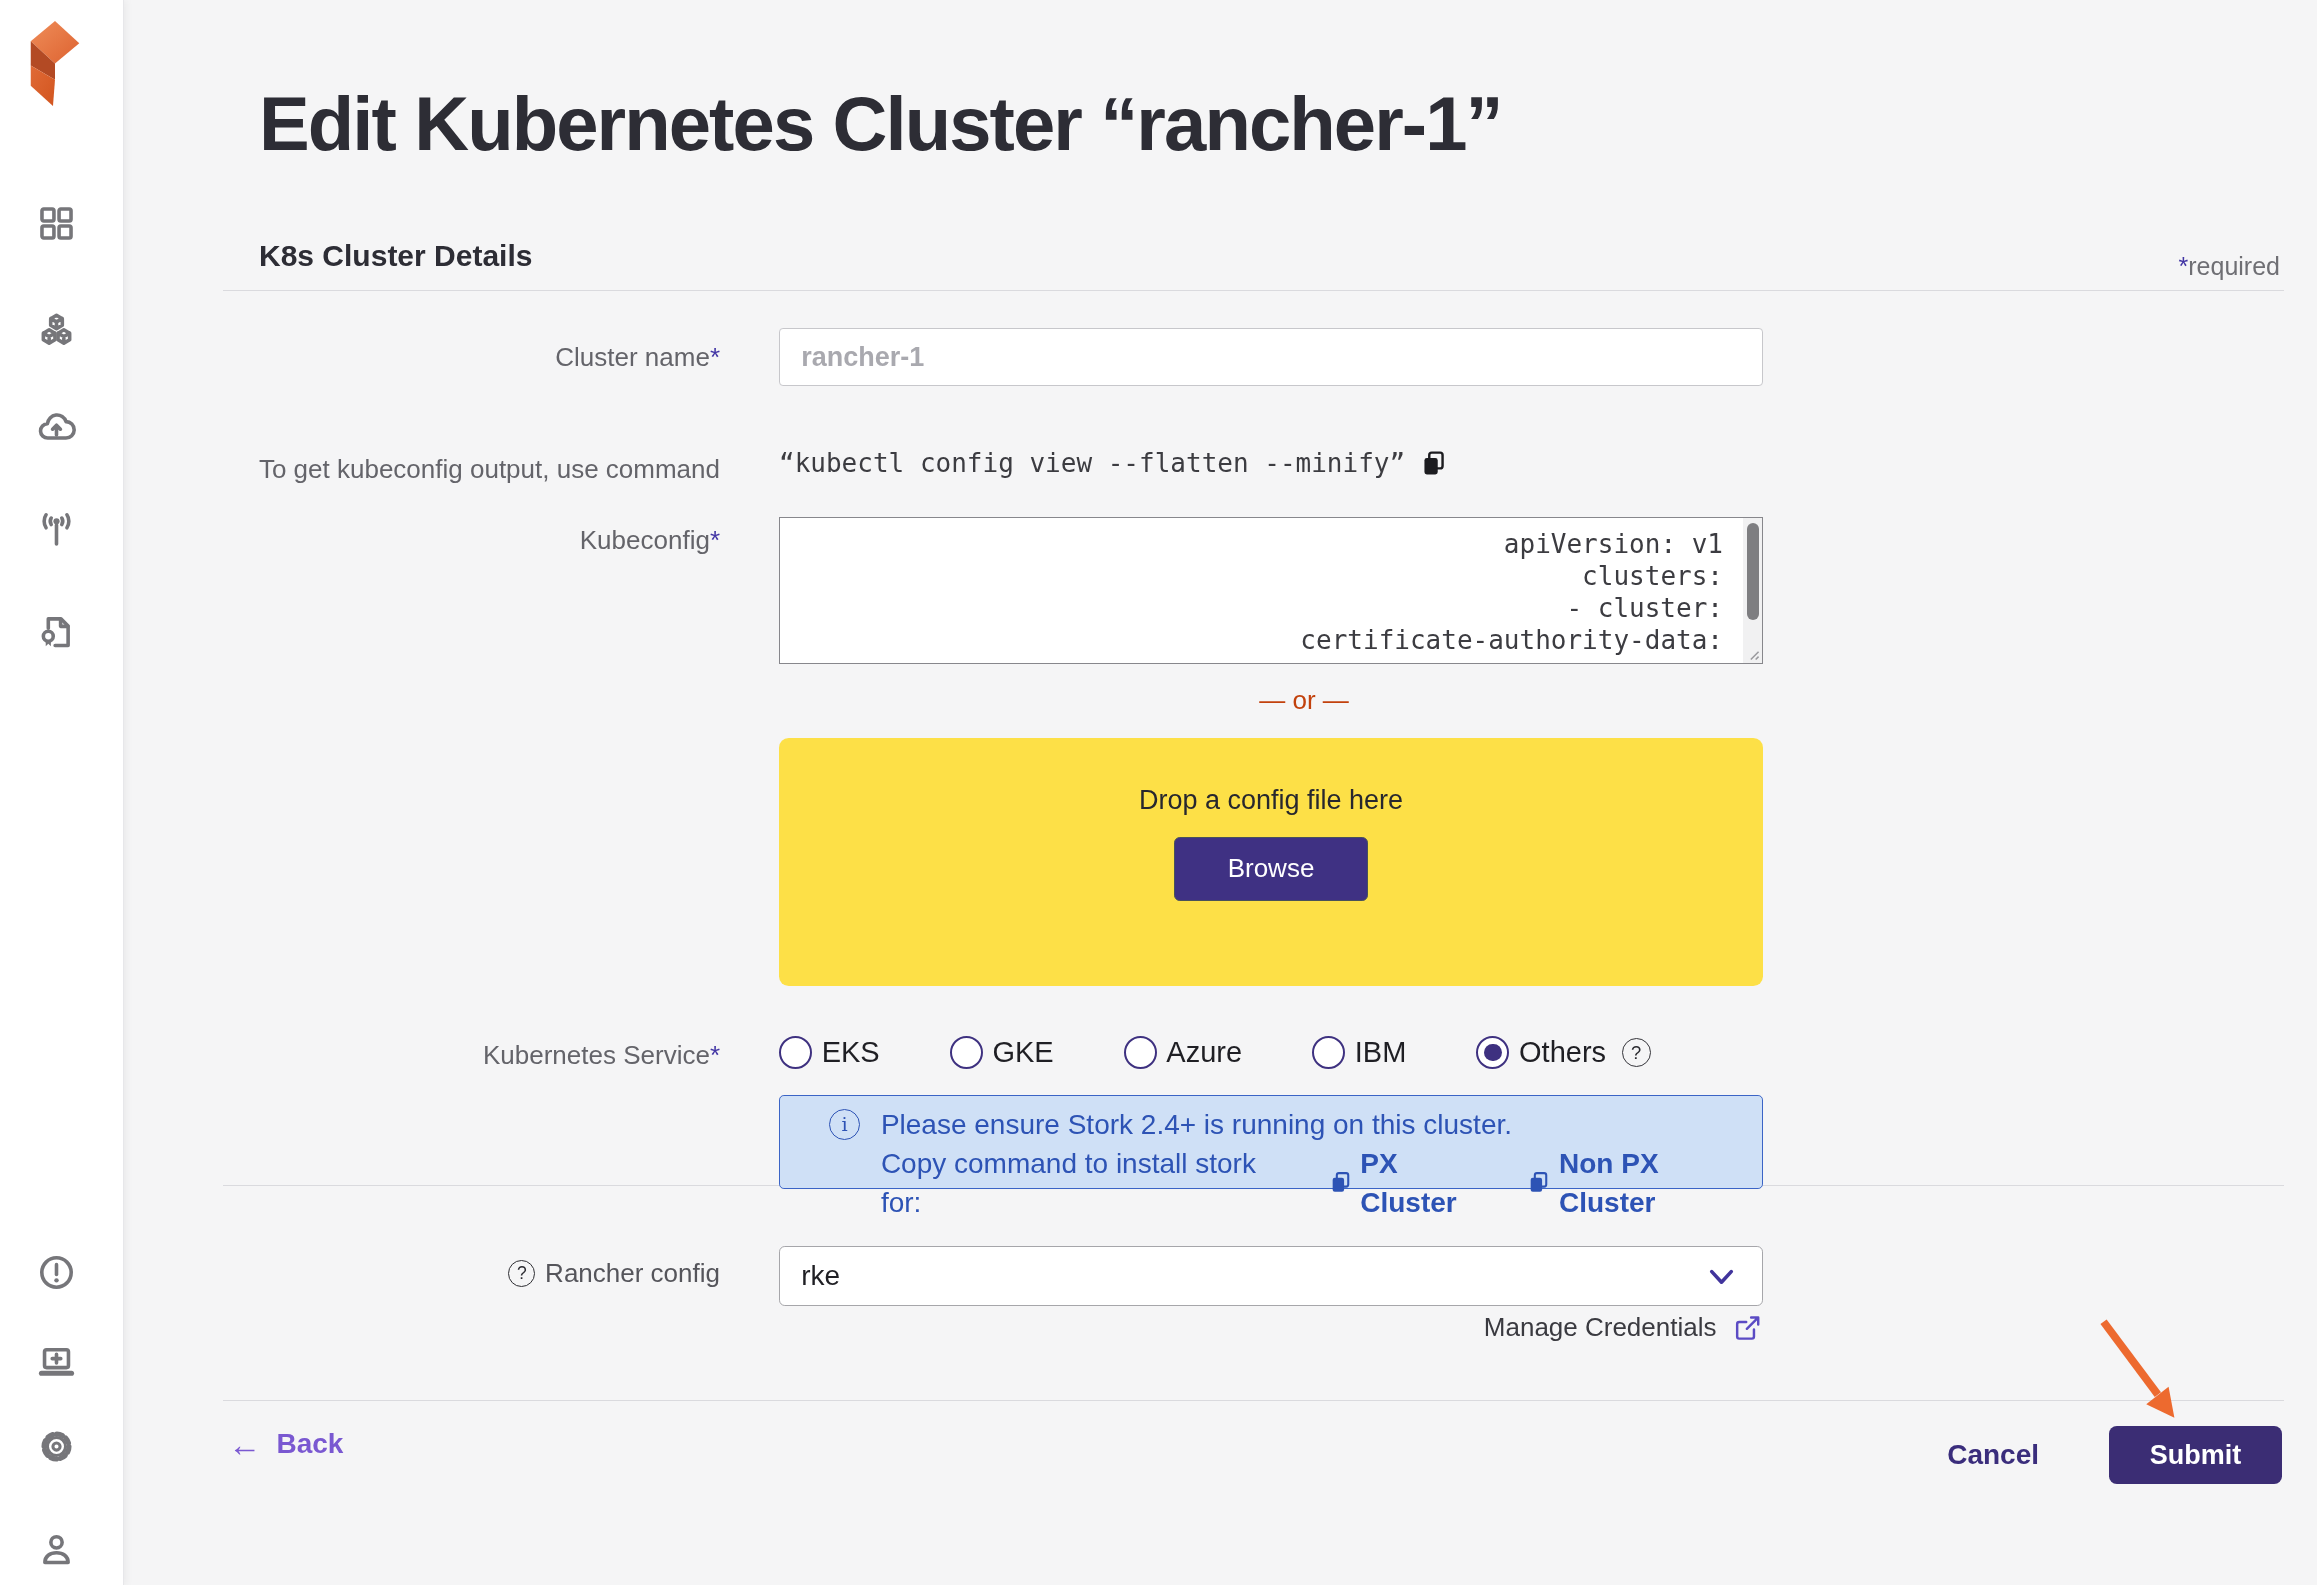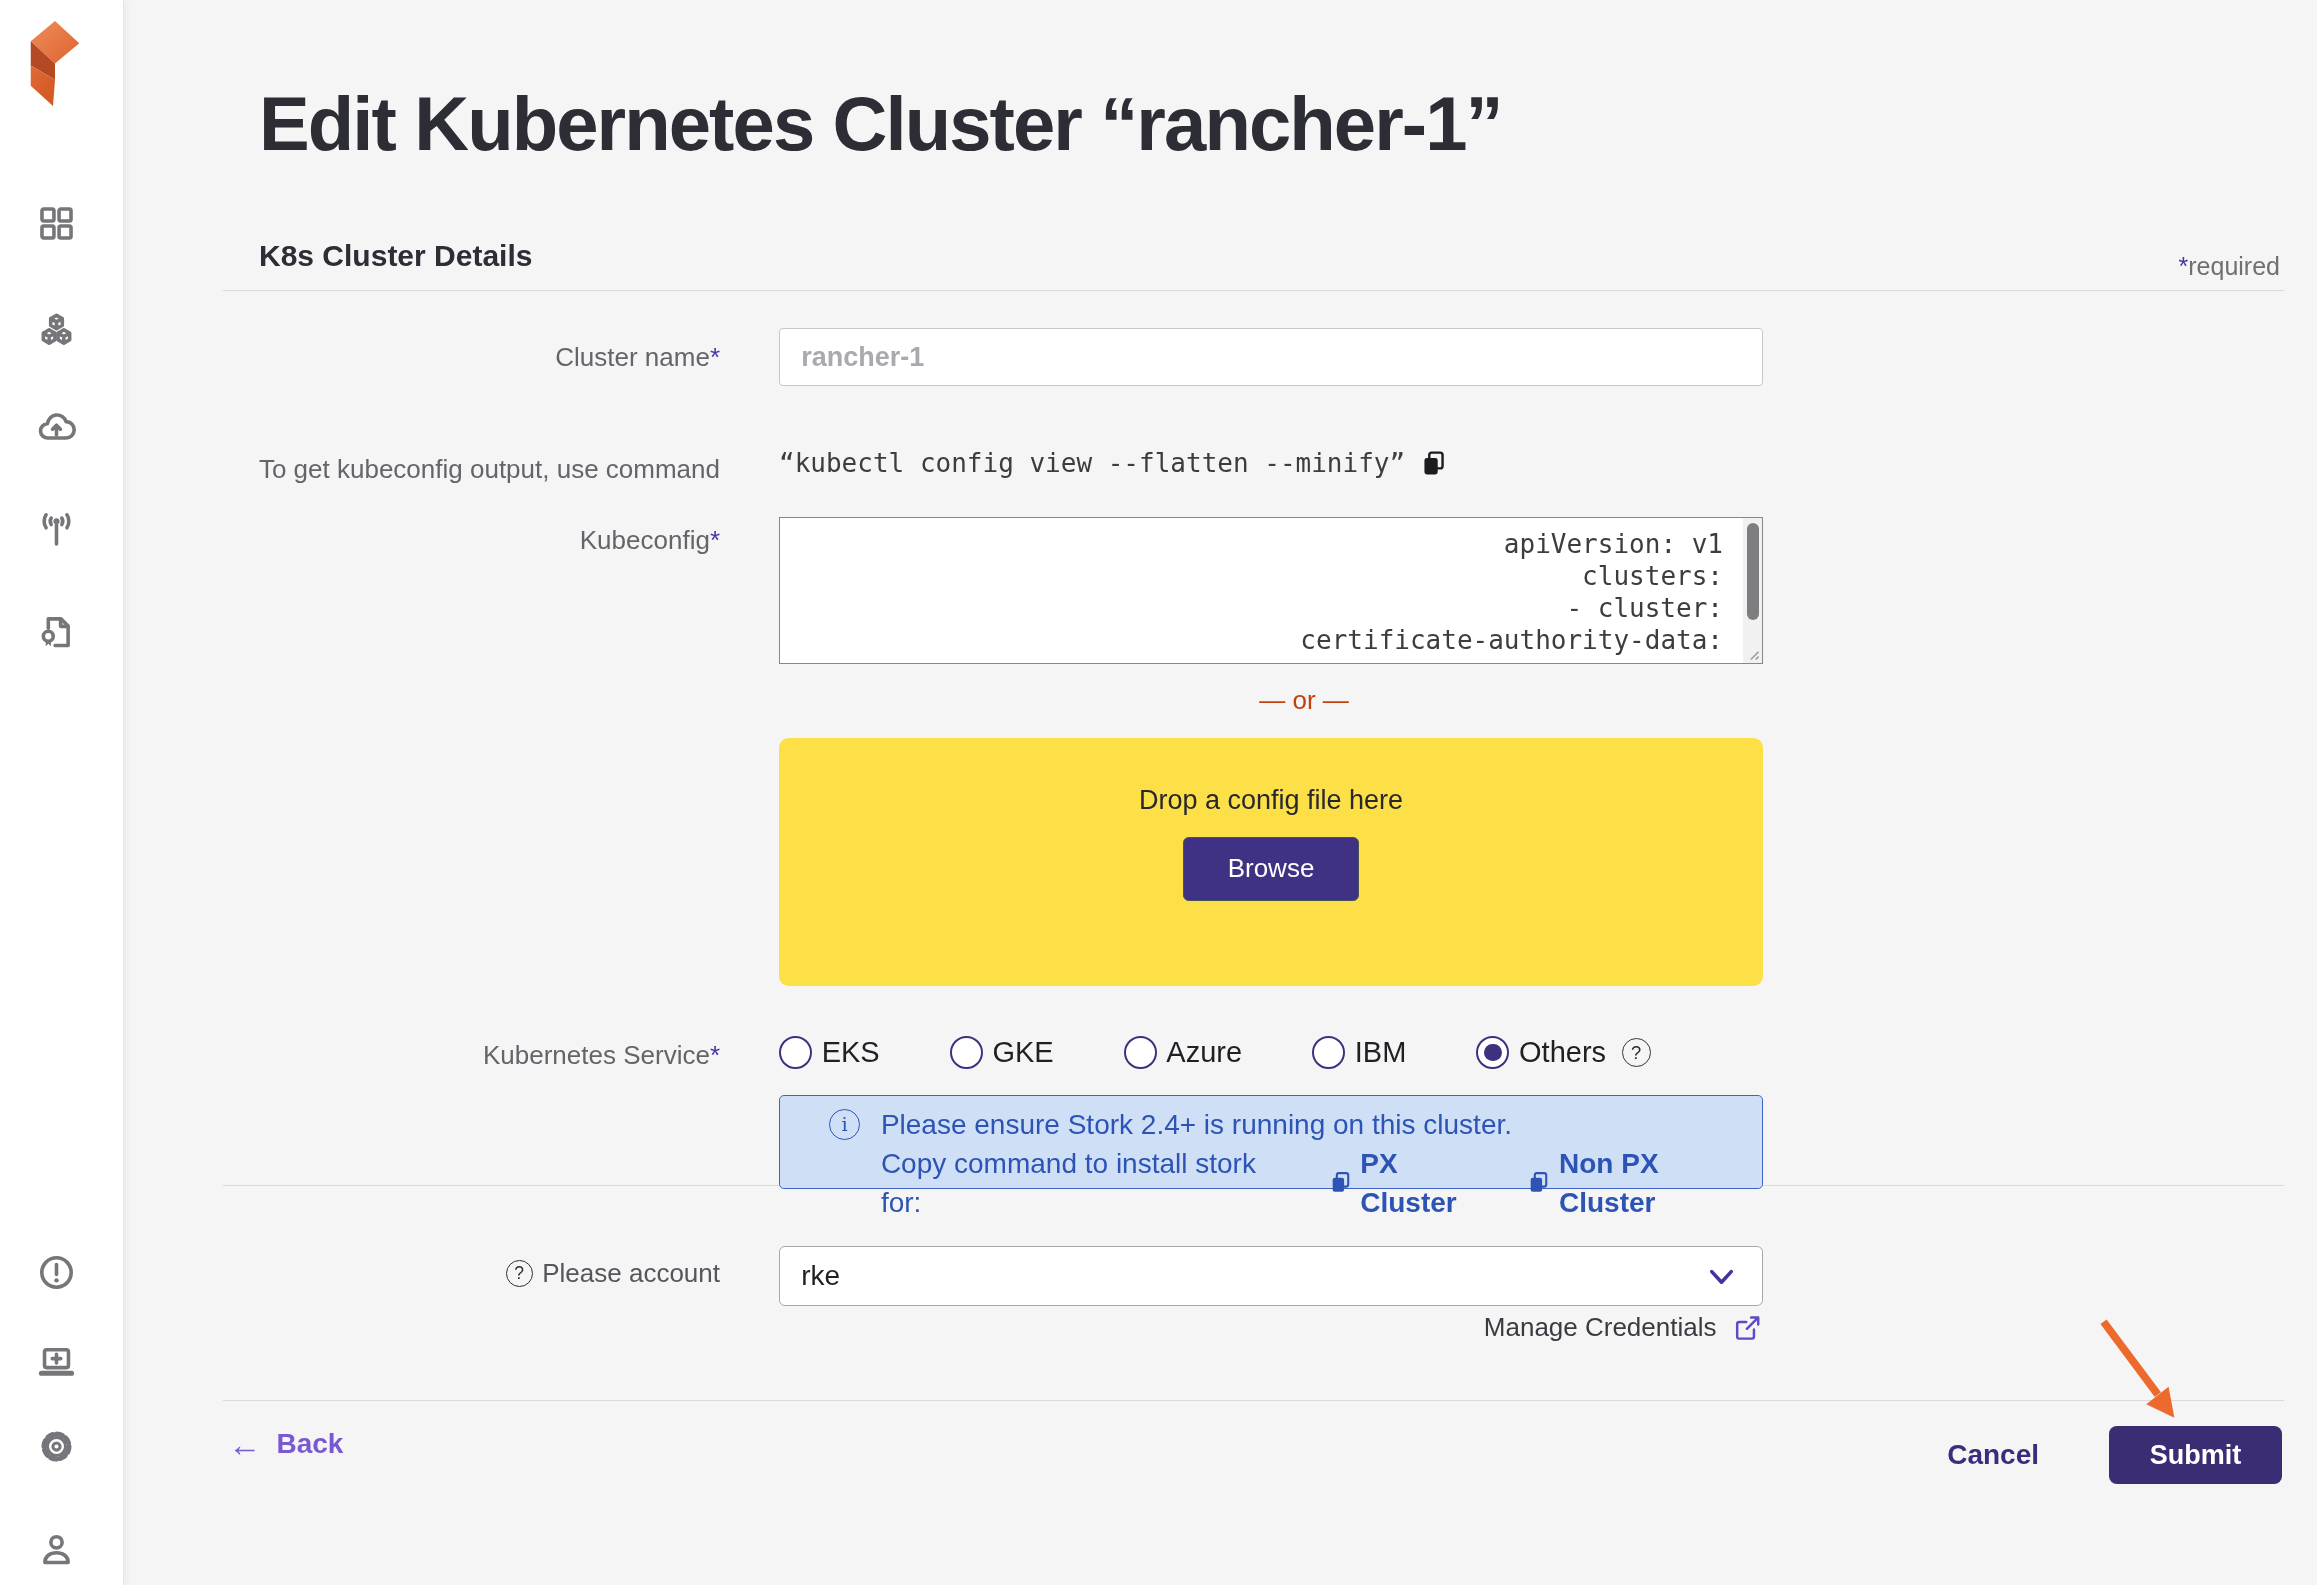--- a/index.html
+++ b/index.html
@@ -66,21 +66,21 @@
   .kc-resize { position:absolute; right:1.9px; bottom:1.9px; width:15.5px; height:15.5px; }
   .or-div { position:absolute; left:688px; top:685px; width:984px; text-align:center;
     font-size:26px; color:#c2410c; }
   
   .drop-card {
     position:absolute; left:655px; top:738px; width:984px; height:248px;
     background:#fde047; border-radius:9.7px; text-align:center;
   }
   .drop-text { margin-top:47px; font-size:27px; color:#27272e; }
   .browse-btn {
-    margin-top:21.3px; display:inline-block; width:176px; height:64px; line-height:60px;
+    margin-top:21.3px; display:inline-block; width:194px; height:64px; line-height:60px;
     background:#3f3183; color:#fff; font-size:26px; font-family:"Liberation Sans",sans-serif;
     border:1.9px solid #49525a; border-radius:5.8px; cursor:pointer;
   }
   
   .radio-row { position:absolute; left:655px; top:1036px; display:flex; align-items:center; gap:70px; }
   .radio-item { display:flex; align-items:center; gap:9.7px; cursor:pointer; }
   .radio-circ {
     width:33px; height:33px; border-radius:50%; border:2.9px solid #3e3180; background:#fff;
     display:flex; align-items:center; justify-content:center; flex:0 0 auto;
   }
@@ -312,21 +312,21 @@
           <rect x="8.5" y="3" width="11" height="13" rx="2" fill="none" stroke="#2d53b5" stroke-width="2"></rect>
           <rect x="4.5" y="7.5" width="11" height="13.5" rx="2" fill="#2d53b5"></rect>
         </svg>
         <span>Non PX Cluster</span>
       </span>
     </div>
   </div>
 
   <div class="rancher-label">
     <span class="rl-help">?</span>
-    <span>Please account</span>
+    <span>Rancher config</span>
   </div>
   <div class="select-box">
     <span>rke</span>
     <svg class="chev" width="39" height="39" viewBox="0 0 24 24">
       <polyline points="6,9 12,15.5 18,9" fill="none" stroke="#41349c" stroke-width="2.2" stroke-linecap="round" stroke-linejoin="round"></polyline>
     </svg>
   </div>
   <div class="manage-creds">
     <span>Manage Credentials</span>
     <svg width="31" height="31" viewBox="0 0 24 24">

